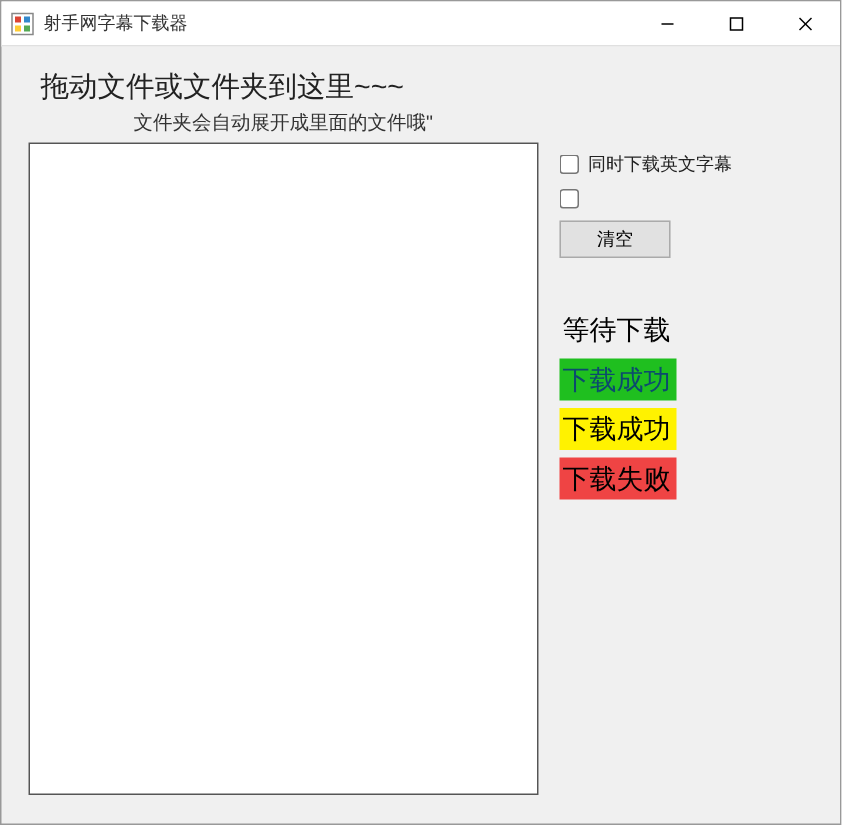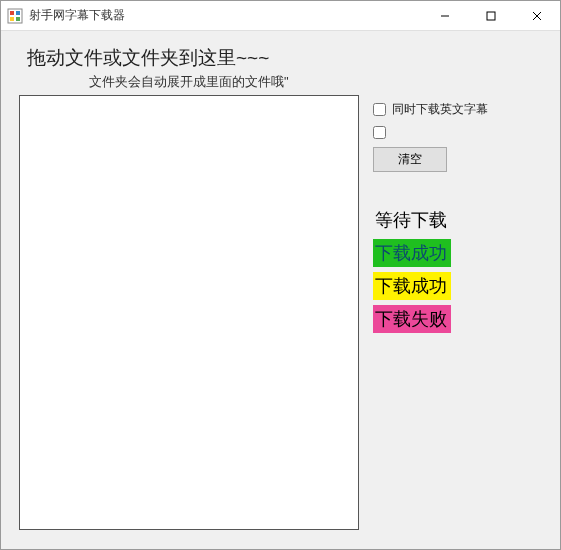--- a/index.html
+++ b/index.html
@@ -177,21 +177,21 @@
     }
     .legend-success {
       background: #1fbf1f;
       color: #0c4a6e;
     }
     .legend-notfound {
       background: #fff200;
       color: #000;
     }
     .legend-failed {
-      background: #ec4899;
+      background: #ef4444;
       color: #000;
     }
   </style>
 </head>
 <body>
 
 <div class="window">
   <div class="titlebar">
     <span class="app-icon">
       <svg width="16" height="16" viewBox="0 0 16 16">

